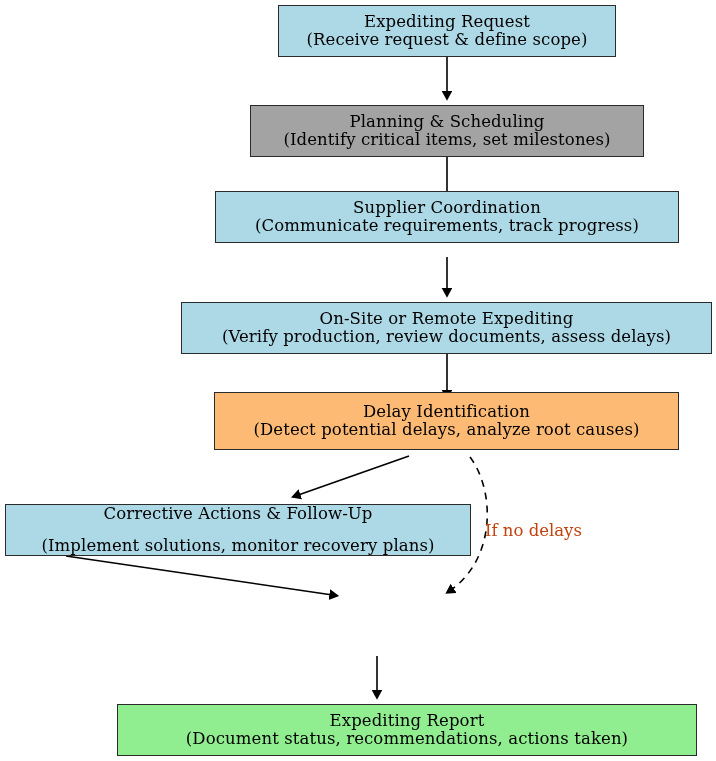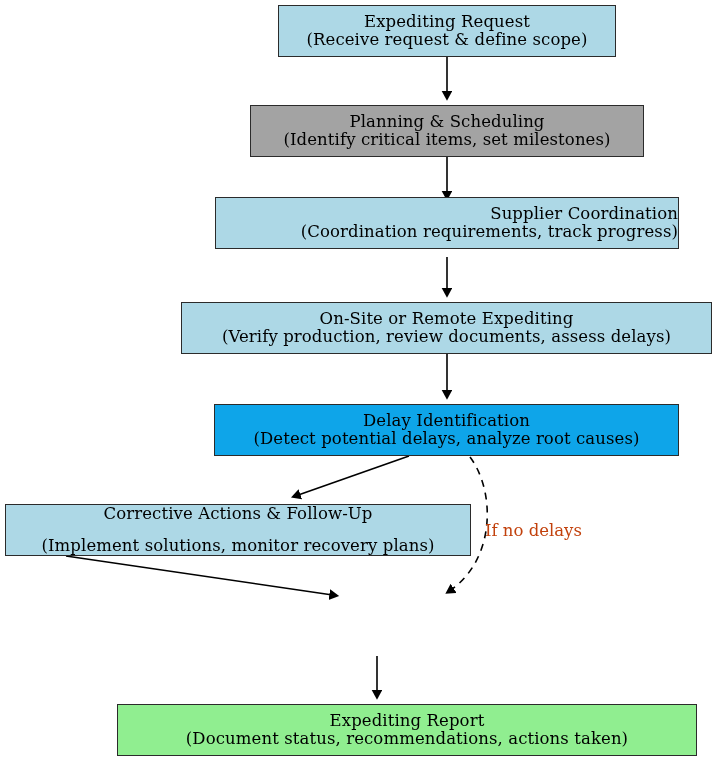--- a/index.html
+++ b/index.html
@@ -104,31 +104,31 @@
   <div class="node" style="left:278px; top:5px; width:338px; height:52px; background:#ADD8E6;">
     <div class="line1">Expediting Request</div>
     <div class="line2">(Receive request &amp; define scope)</div>
   </div>
 
   <div class="node" style="left:250px; top:105px; width:394px; height:52px; background:#a3a3a3;">
     <div class="line1">Planning &amp; Scheduling</div>
     <div class="line2">(Identify critical items, set milestones)</div>
   </div>
 
-  <div class="node" style="left:215px; top:197px; width:464px; height:52px; background:#ADD8E6;align-items:flex-end;">
+  <div class="node" style="left:215px; top:191px; width:464px; height:52px; background:#ADD8E6;">
     <div class="line1">Supplier Coordination</div>
-    <div class="line2">(Coordination requirements, track progress)</div>
+    <div class="line2">(Communicate requirements, track progress)</div>
   </div>
 
   <div class="node" style="left:181px; top:302px; width:531px; height:52px; background:#ADD8E6;">
     <div class="line1">On-Site or Remote Expediting</div>
     <div class="line2">(Verify production, review documents, assess delays)</div>
   </div>
 
-  <div class="node" style="left:214px; top:404px; width:465px; height:52px; background:#0ea5e9;">
+  <div class="node" style="left:214px; top:392px; width:465px; height:58px; background:#fdba74;">
     <div class="line1">Delay Identification</div>
     <div class="line2">(Detect potential delays, analyze root causes)</div>
   </div>
 
   <div class="node" style="left:5px; top:504px; width:466px; height:52px; background:#ADD8E6;justify-content:space-between;">
     <div class="line1">Corrective Actions &amp; Follow-Up</div>
     <div class="line2">(Implement solutions, monitor recovery plans)</div>
   </div>
 
 

